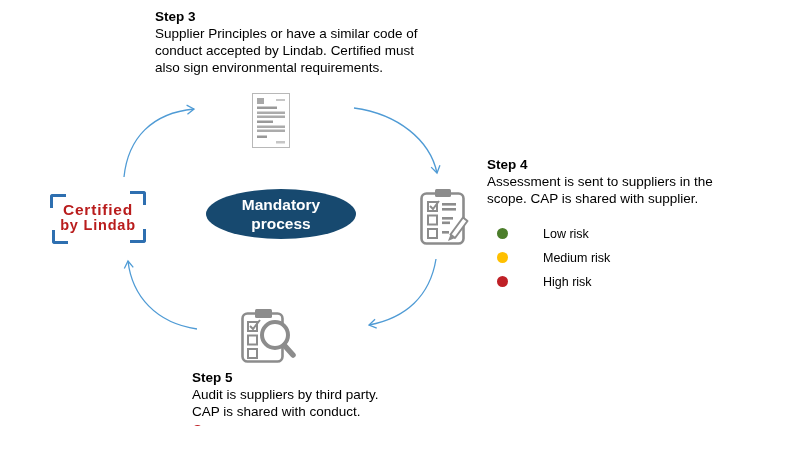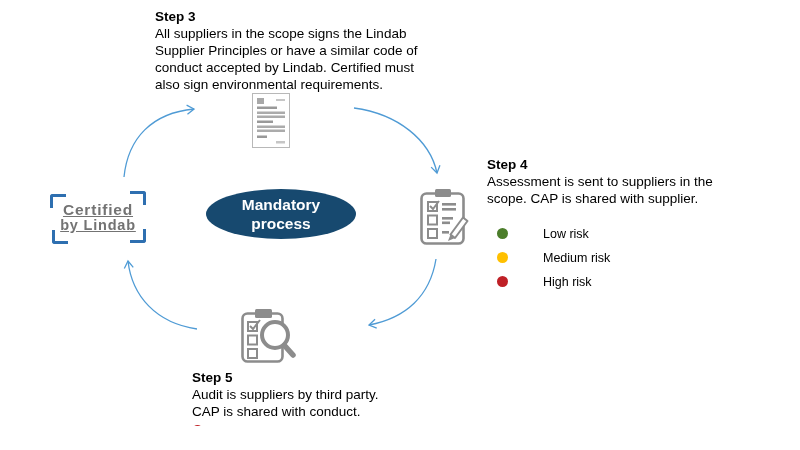--- a/index.html
+++ b/index.html
@@ -18,21 +18,21 @@
     color:#fff;font-size:15.5px;line-height:19px;
   }
   
   .legend{margin-top:20px;}
   .legend-row{display:flex;align-items:center;margin-bottom:11px;height:13px;gap:24px;}
   .dot{width:11px;height:11px;border-radius:50%;flex:0 0 11px;}
   .legend-label{font-size:12.5px;margin-left:11px;}
   .risk-row{display:flex;align-items:center;margin-top:4px;height:13px;}
   
   .logo{position:absolute;left:50px;top:191px;width:96px;height:53px;text-align:center;}
-  .logo-text{color:#737373;font-weight:bold;letter-spacing:0.8px;text-decoration:underline;}
+  .logo-text{color:#b91c1c;font-weight:bold;letter-spacing:0.8px;}
   .logo-line1{font-size:15.5px;line-height:16px;margin-top:11px;}
   .logo-line2{font-size:14.5px;line-height:15px;}
   .corner{position:absolute;width:13px;height:11px;border-color:#2e6fb0;border-style:solid;}
   .corner.tl{left:0;top:3px;border-width:3px 0 0 3px;border-top-left-radius:3px;}
   .corner.tr{right:0;top:0;border-width:3px 3px 0 0;border-top-right-radius:3px;}
   .corner.bl{left:2px;bottom:0;border-width:0 0 3px 3px;border-bottom-left-radius:3px;}
   .corner.br{right:0;bottom:1px;border-width:0 3px 3px 0;border-bottom-right-radius:3px;}
   .icon{position:absolute;}
 </style>
 </head>
@@ -47,21 +47,20 @@
       </marker>
     </defs>
     <path d="M 124 177 C 128 138 152 113 194 109" fill="none" stroke="#4f9bd5" stroke-width="1.3" marker-end="url(#ah)"></path>
     <path d="M 354 108 C 398 114 430 140 437 173" fill="none" stroke="#4f9bd5" stroke-width="1.3" marker-end="url(#ah)"></path>
     <path d="M 436 259 C 430 296 406 318 369 325" fill="none" stroke="#4f9bd5" stroke-width="1.3" marker-end="url(#ah)"></path>
     <path d="M 197 329 C 156 323 132 296 128 261" fill="none" stroke="#4f9bd5" stroke-width="1.3" marker-end="url(#ah)"></path>
   </svg>
 
   <div class="block" style="left:155px;top:8px;width:320px;">
     <div class="step-title">Step 3</div>
-    <span class="step-line">All suppliers in the scope signs the Lindab</span>
     <span class="step-line">Supplier Principles or have a similar code of</span>
     <span class="step-line">conduct accepted by Lindab. Certified must</span>
     <span class="step-line">also sign environmental requirements.</span>
   </div>
 
   <svg class="icon" style="left:252px;top:93px;" width="38" height="55" viewBox="0 0 38 55">
     <rect x="0.5" y="0.5" width="37" height="54" fill="#ffffff" stroke="#b8b8b8"></rect>
     <rect x="5" y="5" width="7" height="6" fill="#a8a8a8"></rect>
     <rect x="24" y="6" width="9" height="2" fill="#c6c6c6"></rect>
     <rect x="5" y="13.5" width="20" height="2.5" fill="#999999"></rect>

